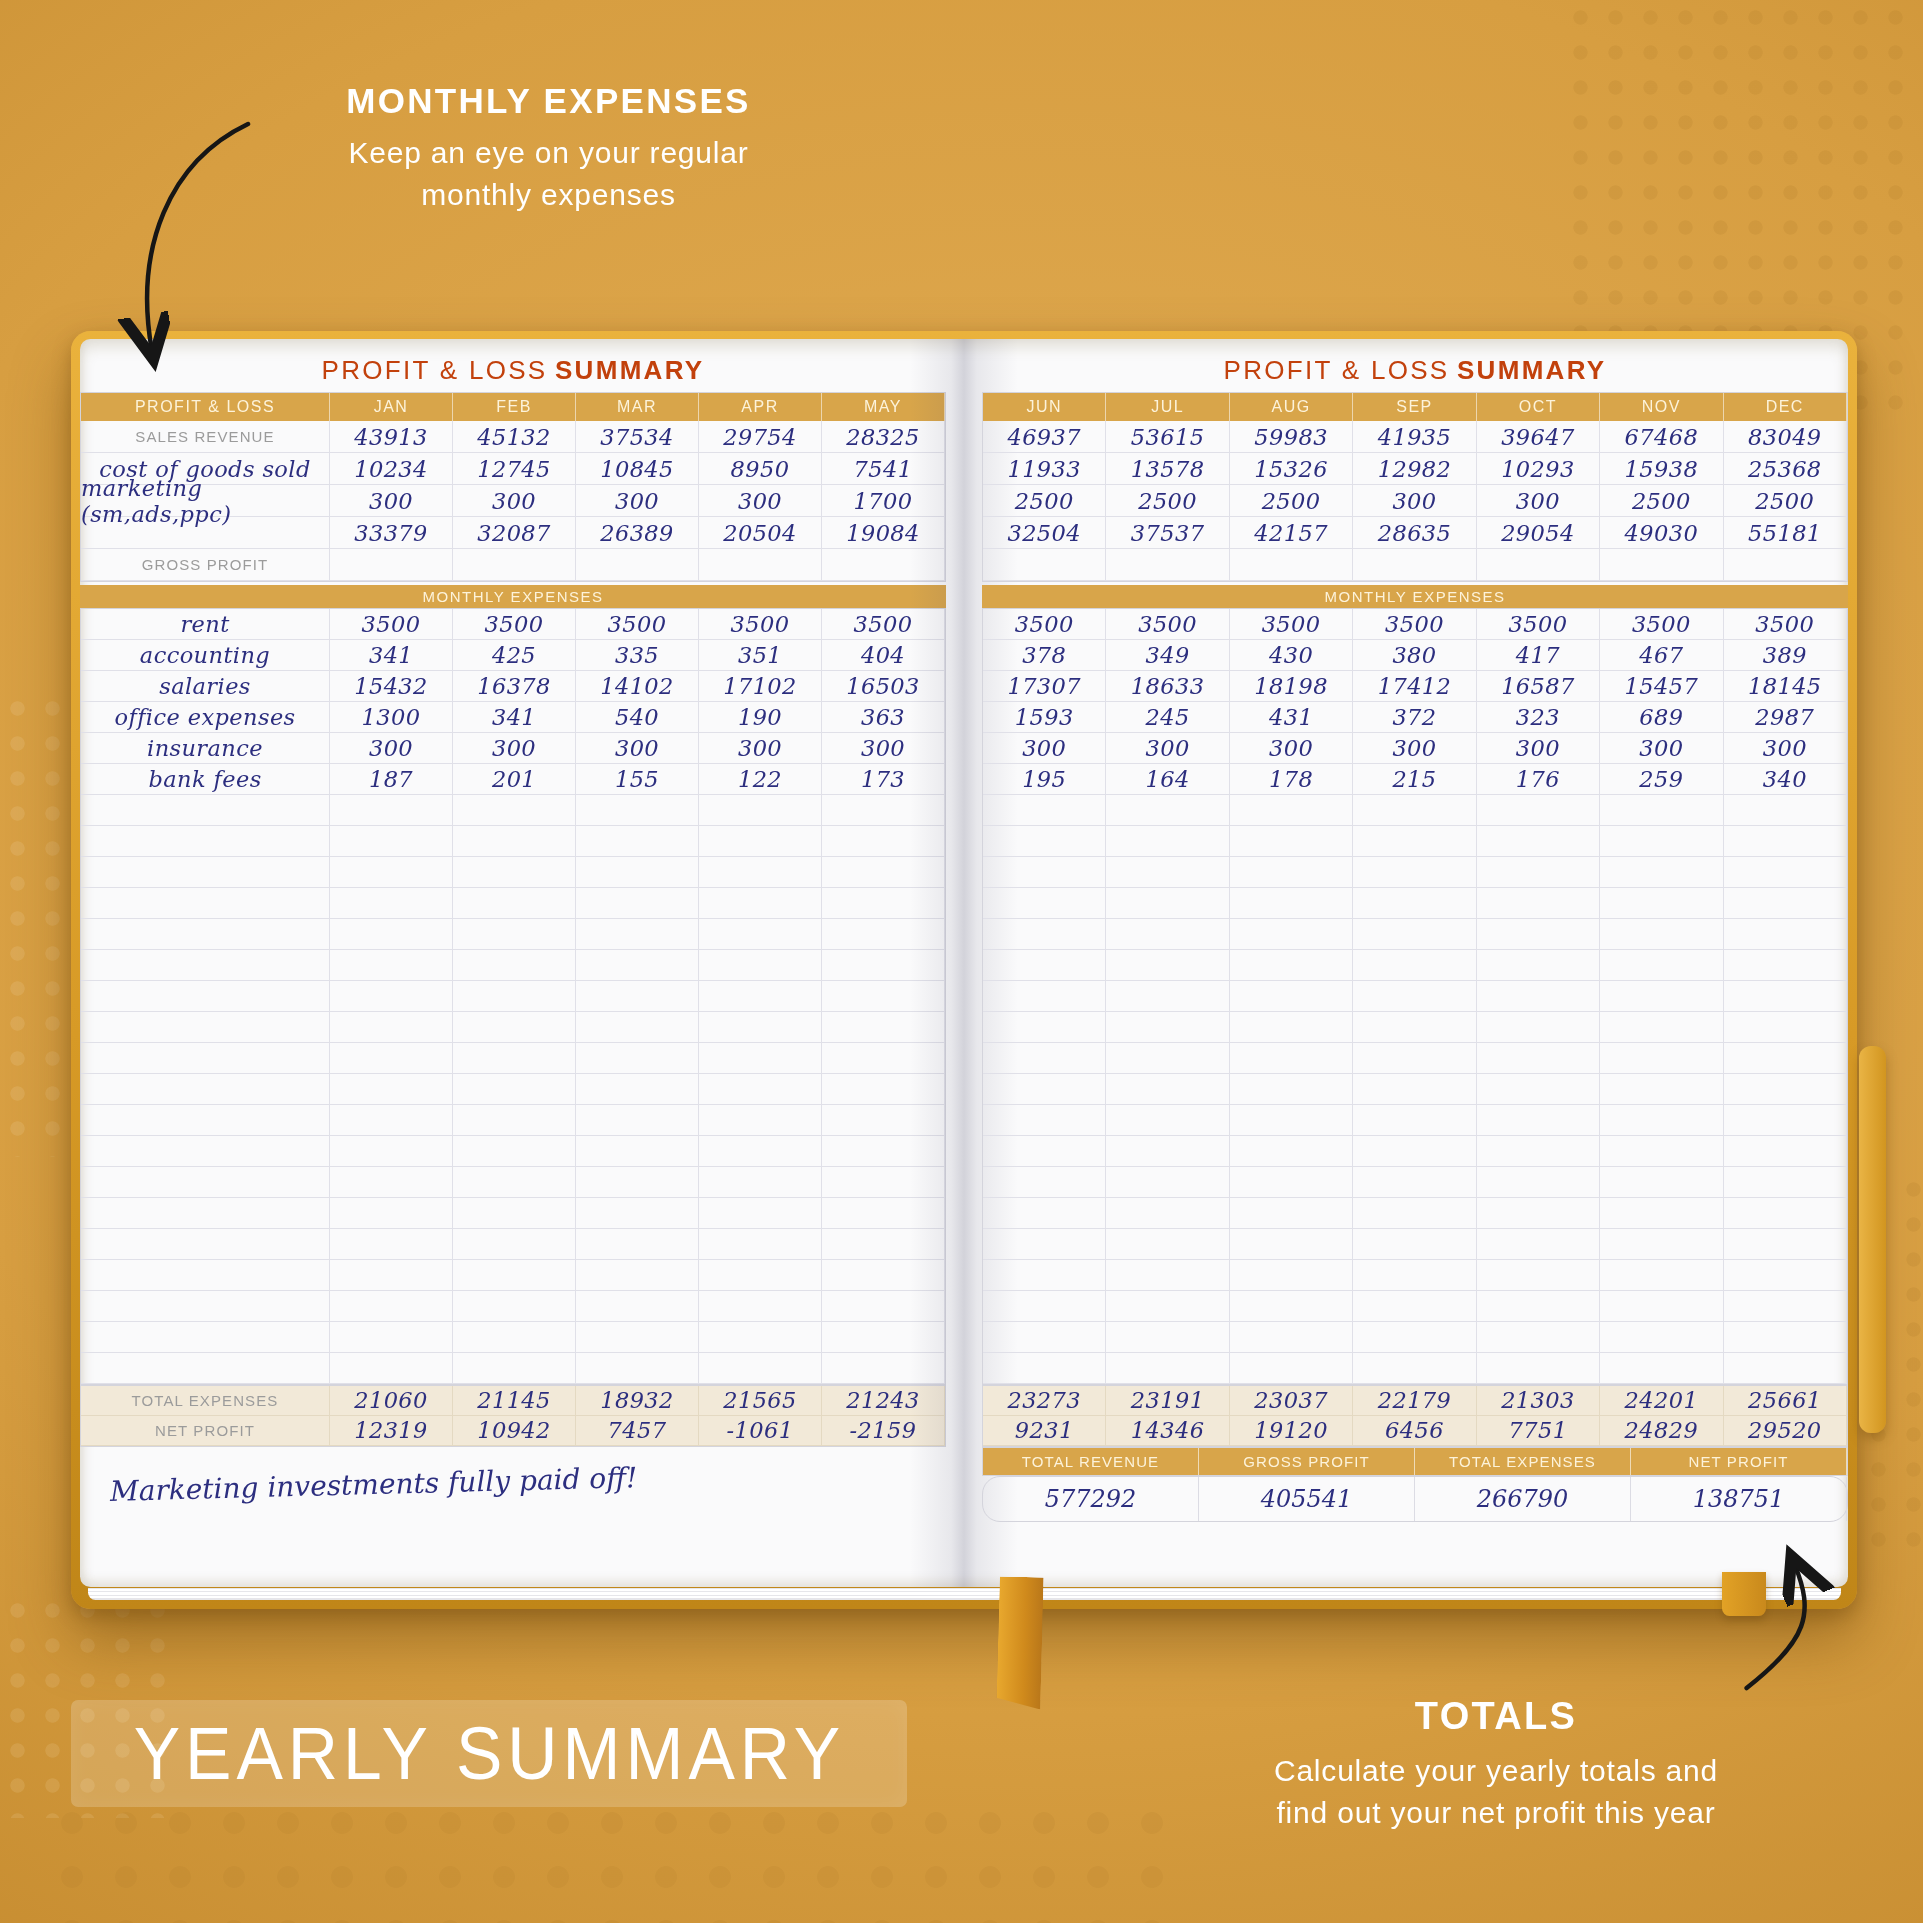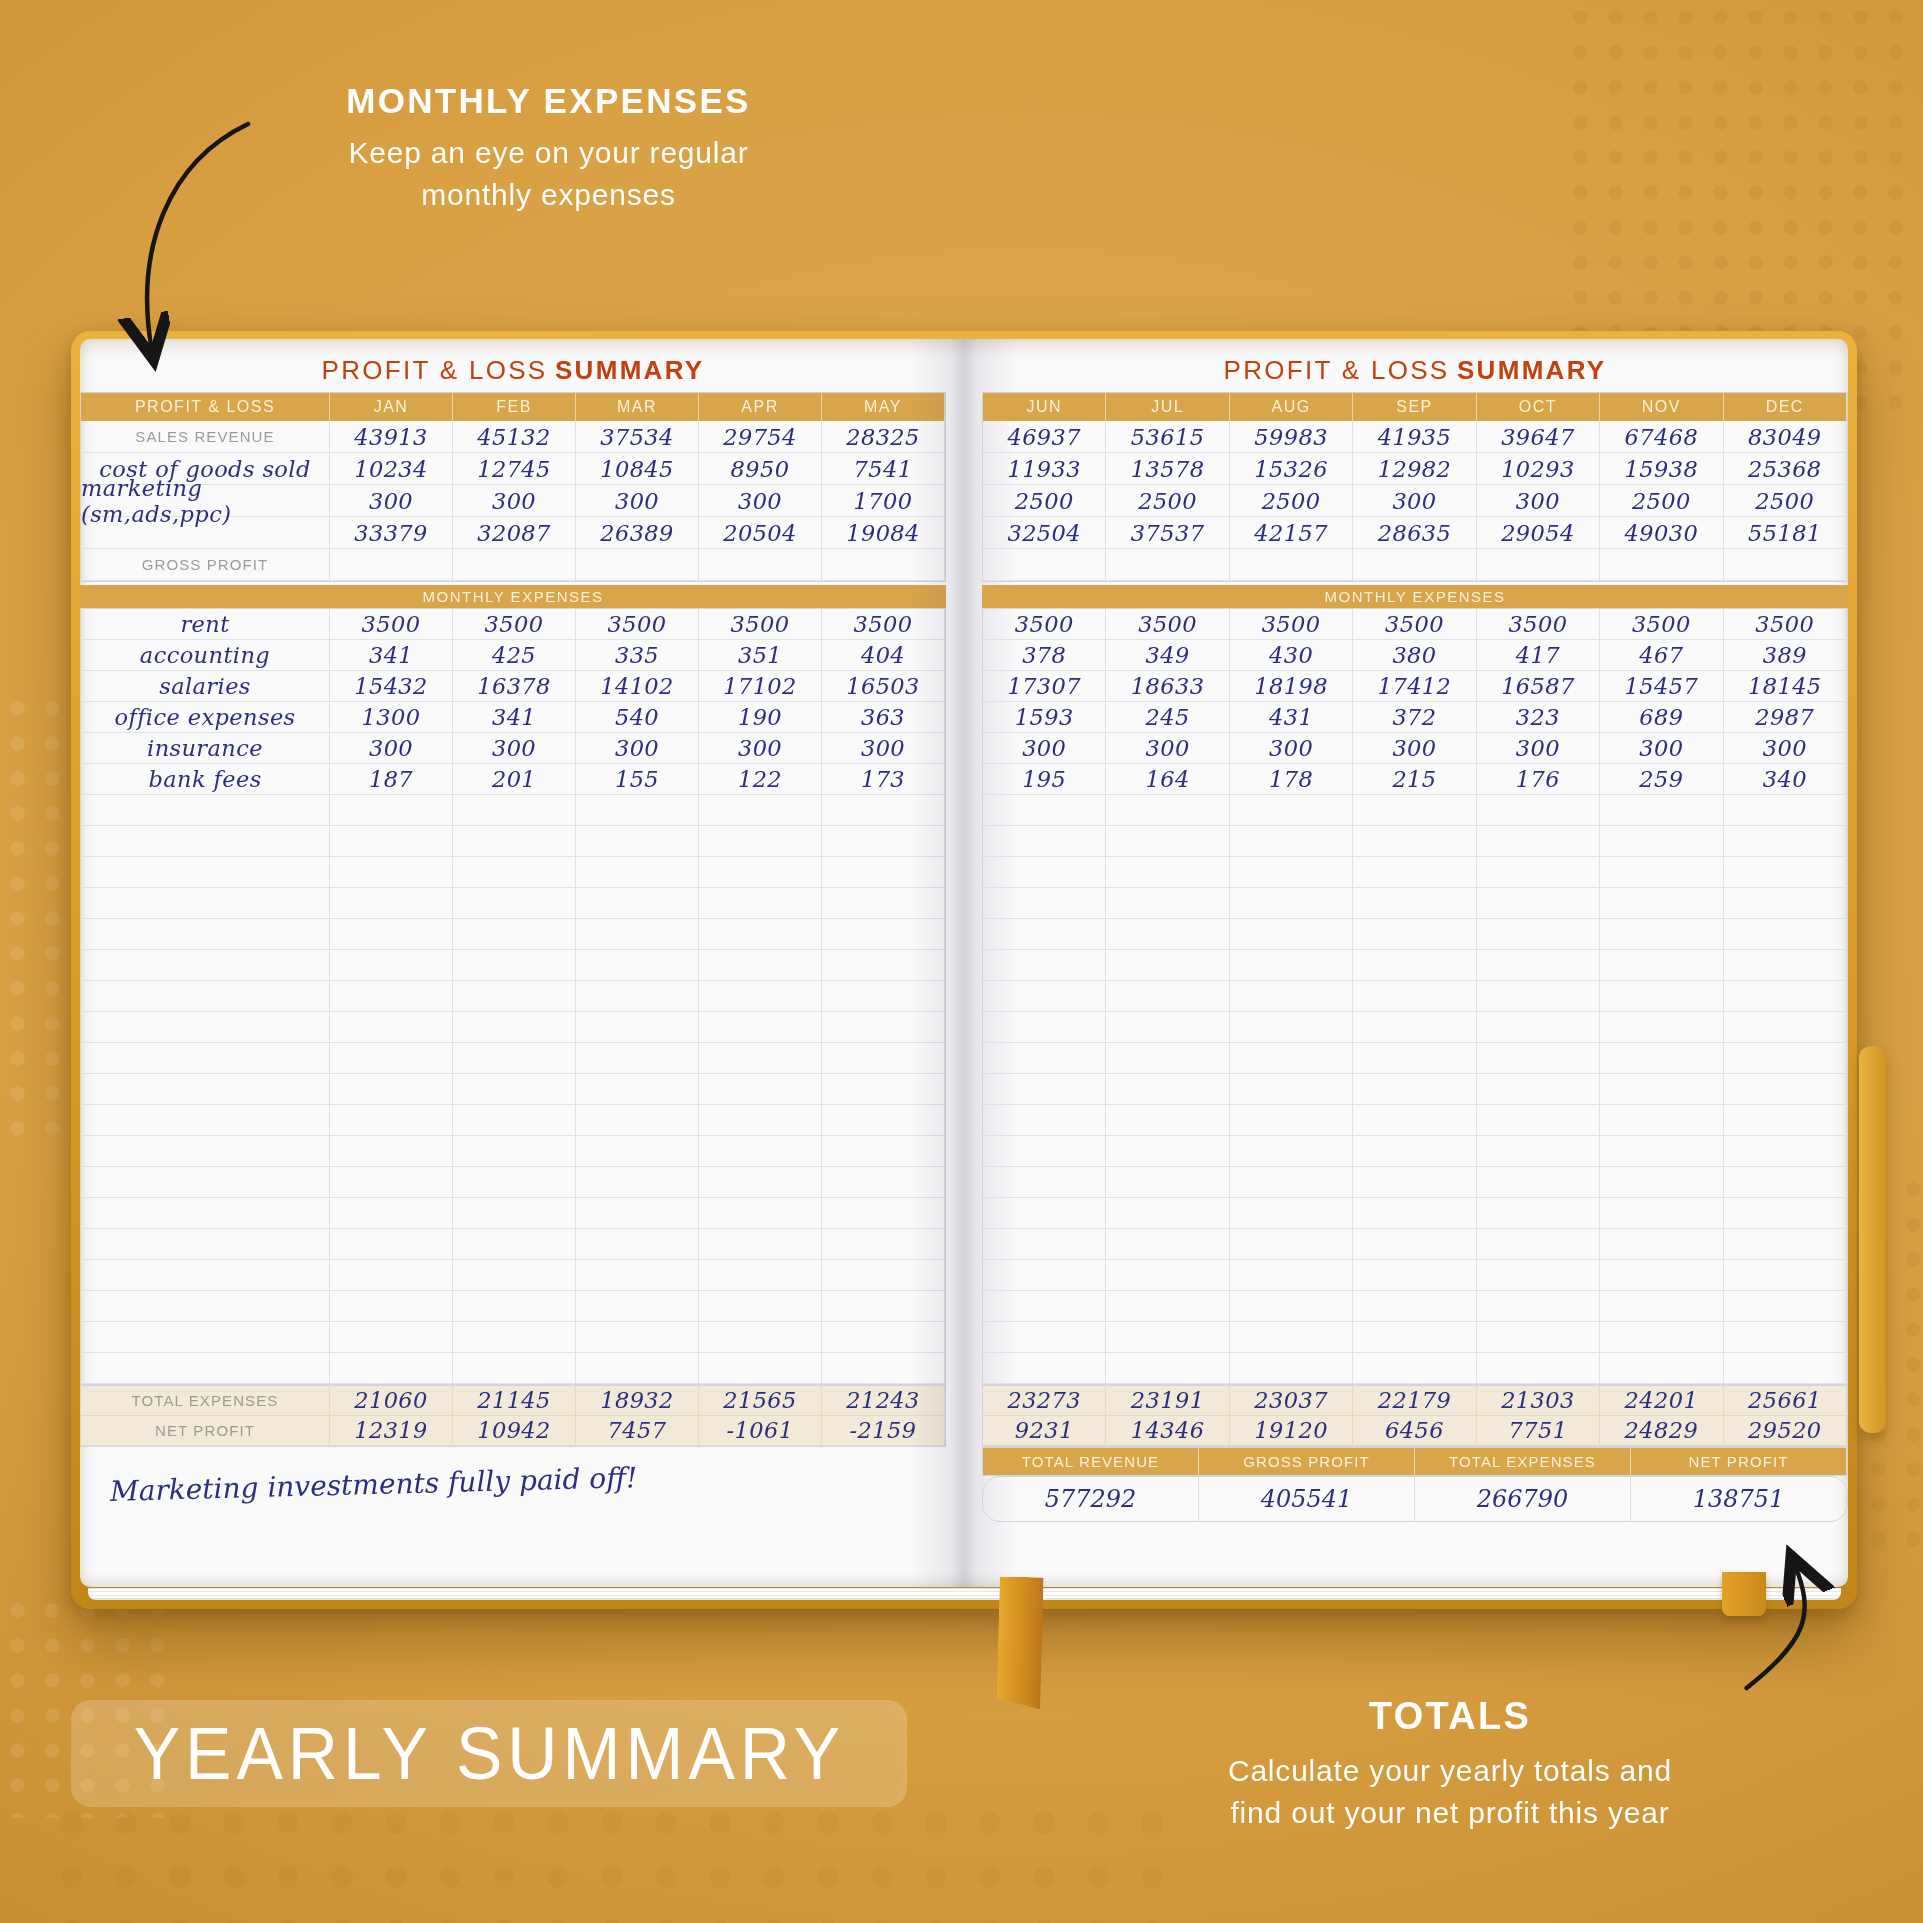--- a/index.html
+++ b/index.html
@@ -10,24 +10,24 @@
   .dots.dk{background-image:radial-gradient(circle, rgba(166,115,35,.55) 0 6.8px, transparent 7.5px);background-size:35px 35px;opacity:.28;}
   .dots.lt{background-image:radial-gradient(circle, rgba(255,244,220,.5) 0 6.8px, transparent 7.5px);background-size:35px 35px;opacity:.22;}
   .dots.big{background-image:radial-gradient(circle, rgba(166,115,35,.5) 0 10.5px, transparent 11.3px);background-size:54px 54px;opacity:.25;}
 
   
   .ann{position:absolute;color:#fff;text-align:center;}
   .ann-title{font-weight:bold;font-size:35px;letter-spacing:2.3px;}
   .ann-line{font-size:30px;letter-spacing:0.8px;line-height:42px;color:#fff;}
   .ann-top{left:248px;top:81px;width:601px;}
   .ann-top .ann-title{margin-bottom:10.5px;}
-  .ann-bottom{left:1029px;top:1695px;width:842px;}
+  .ann-bottom{left:1075px;top:1695px;width:842px;}
   .ann-bottom .ann-title{font-size:38px;margin-bottom:12px;}
   .yearly{position:absolute;left:71px;top:1700px;width:836px;height:107px;
-    background:rgba(255,255,255,.17);border-radius:20px;display:flex;align-items:center;justify-content:center;
+    background:rgba(255,255,255,.17);border-radius:7px;display:flex;align-items:center;justify-content:center;
     box-shadow:inset 0 0 22.5px rgba(255,255,255,.08);}
   .yearly span{color:#fff;font-size:74px;letter-spacing:5.3px;transform:scaleX(.94);white-space:nowrap;}
 
   .arrows{position:absolute;left:0;top:0;width:1924px;height:1924px;pointer-events:none;}
 
   
   .book{position:absolute;left:71px;top:331px;width:1786px;height:1278px;border-radius:19.5px;
     background:linear-gradient(180deg,#eab23c 0%,#d79a26 55%,#c08618 100%);
     box-shadow:0 32px 60px rgba(105,66,8,.45), 0 7.5px 18px rgba(105,66,8,.35);}
   .pages{position:absolute;left:9px;right:9px;top:7.5px;bottom:22.5px;border-radius:10.5px;overflow:hidden;

